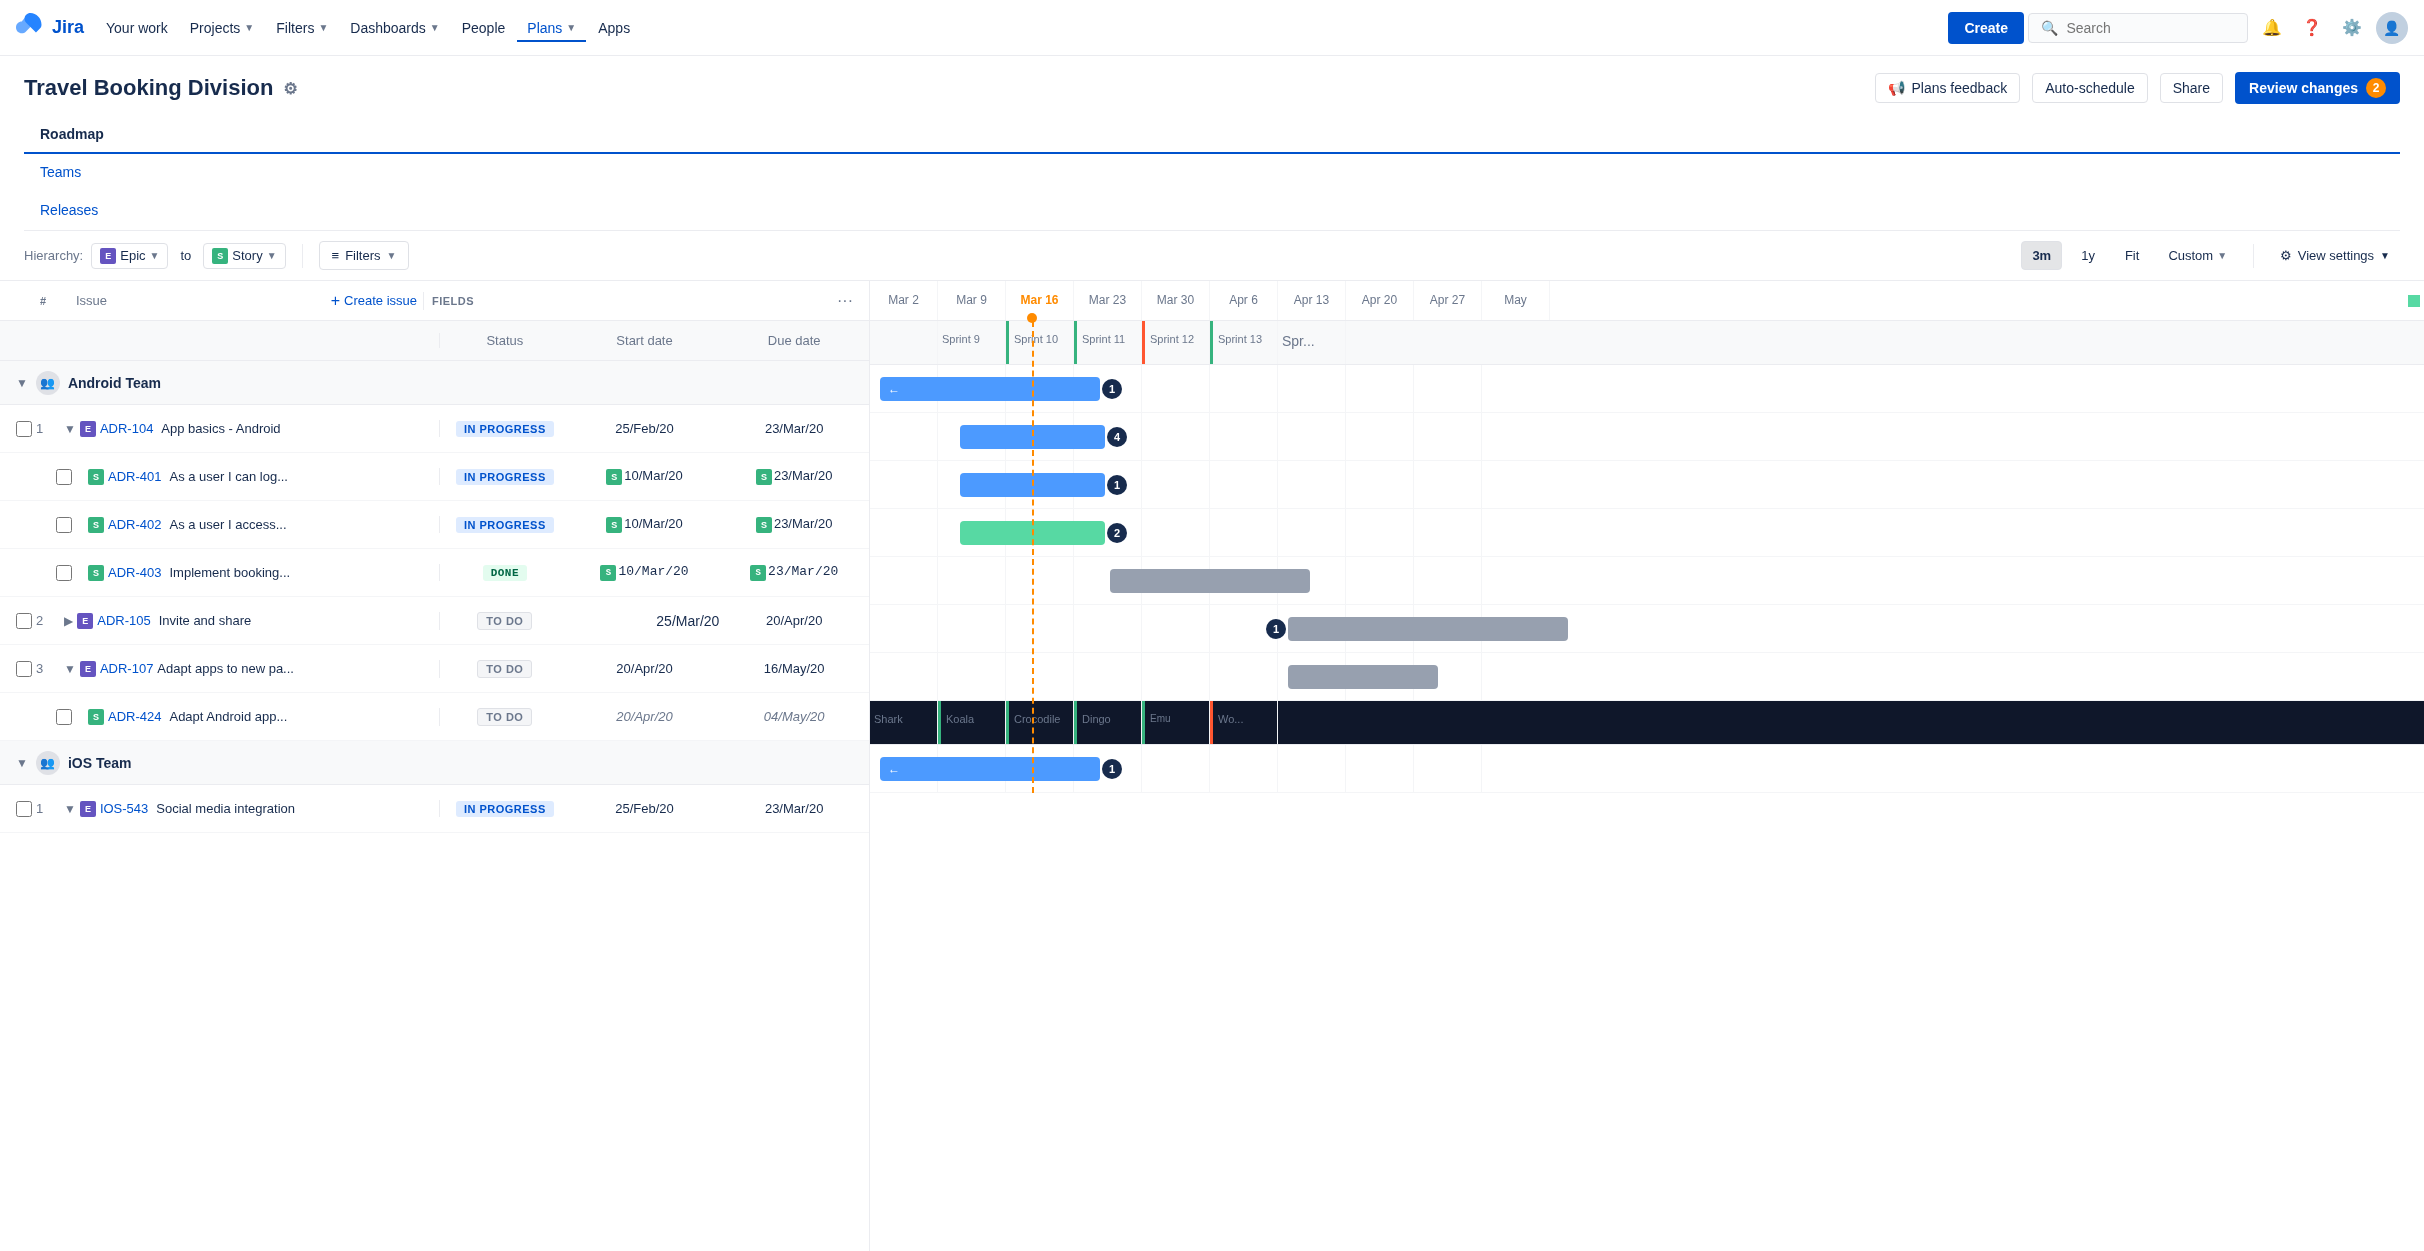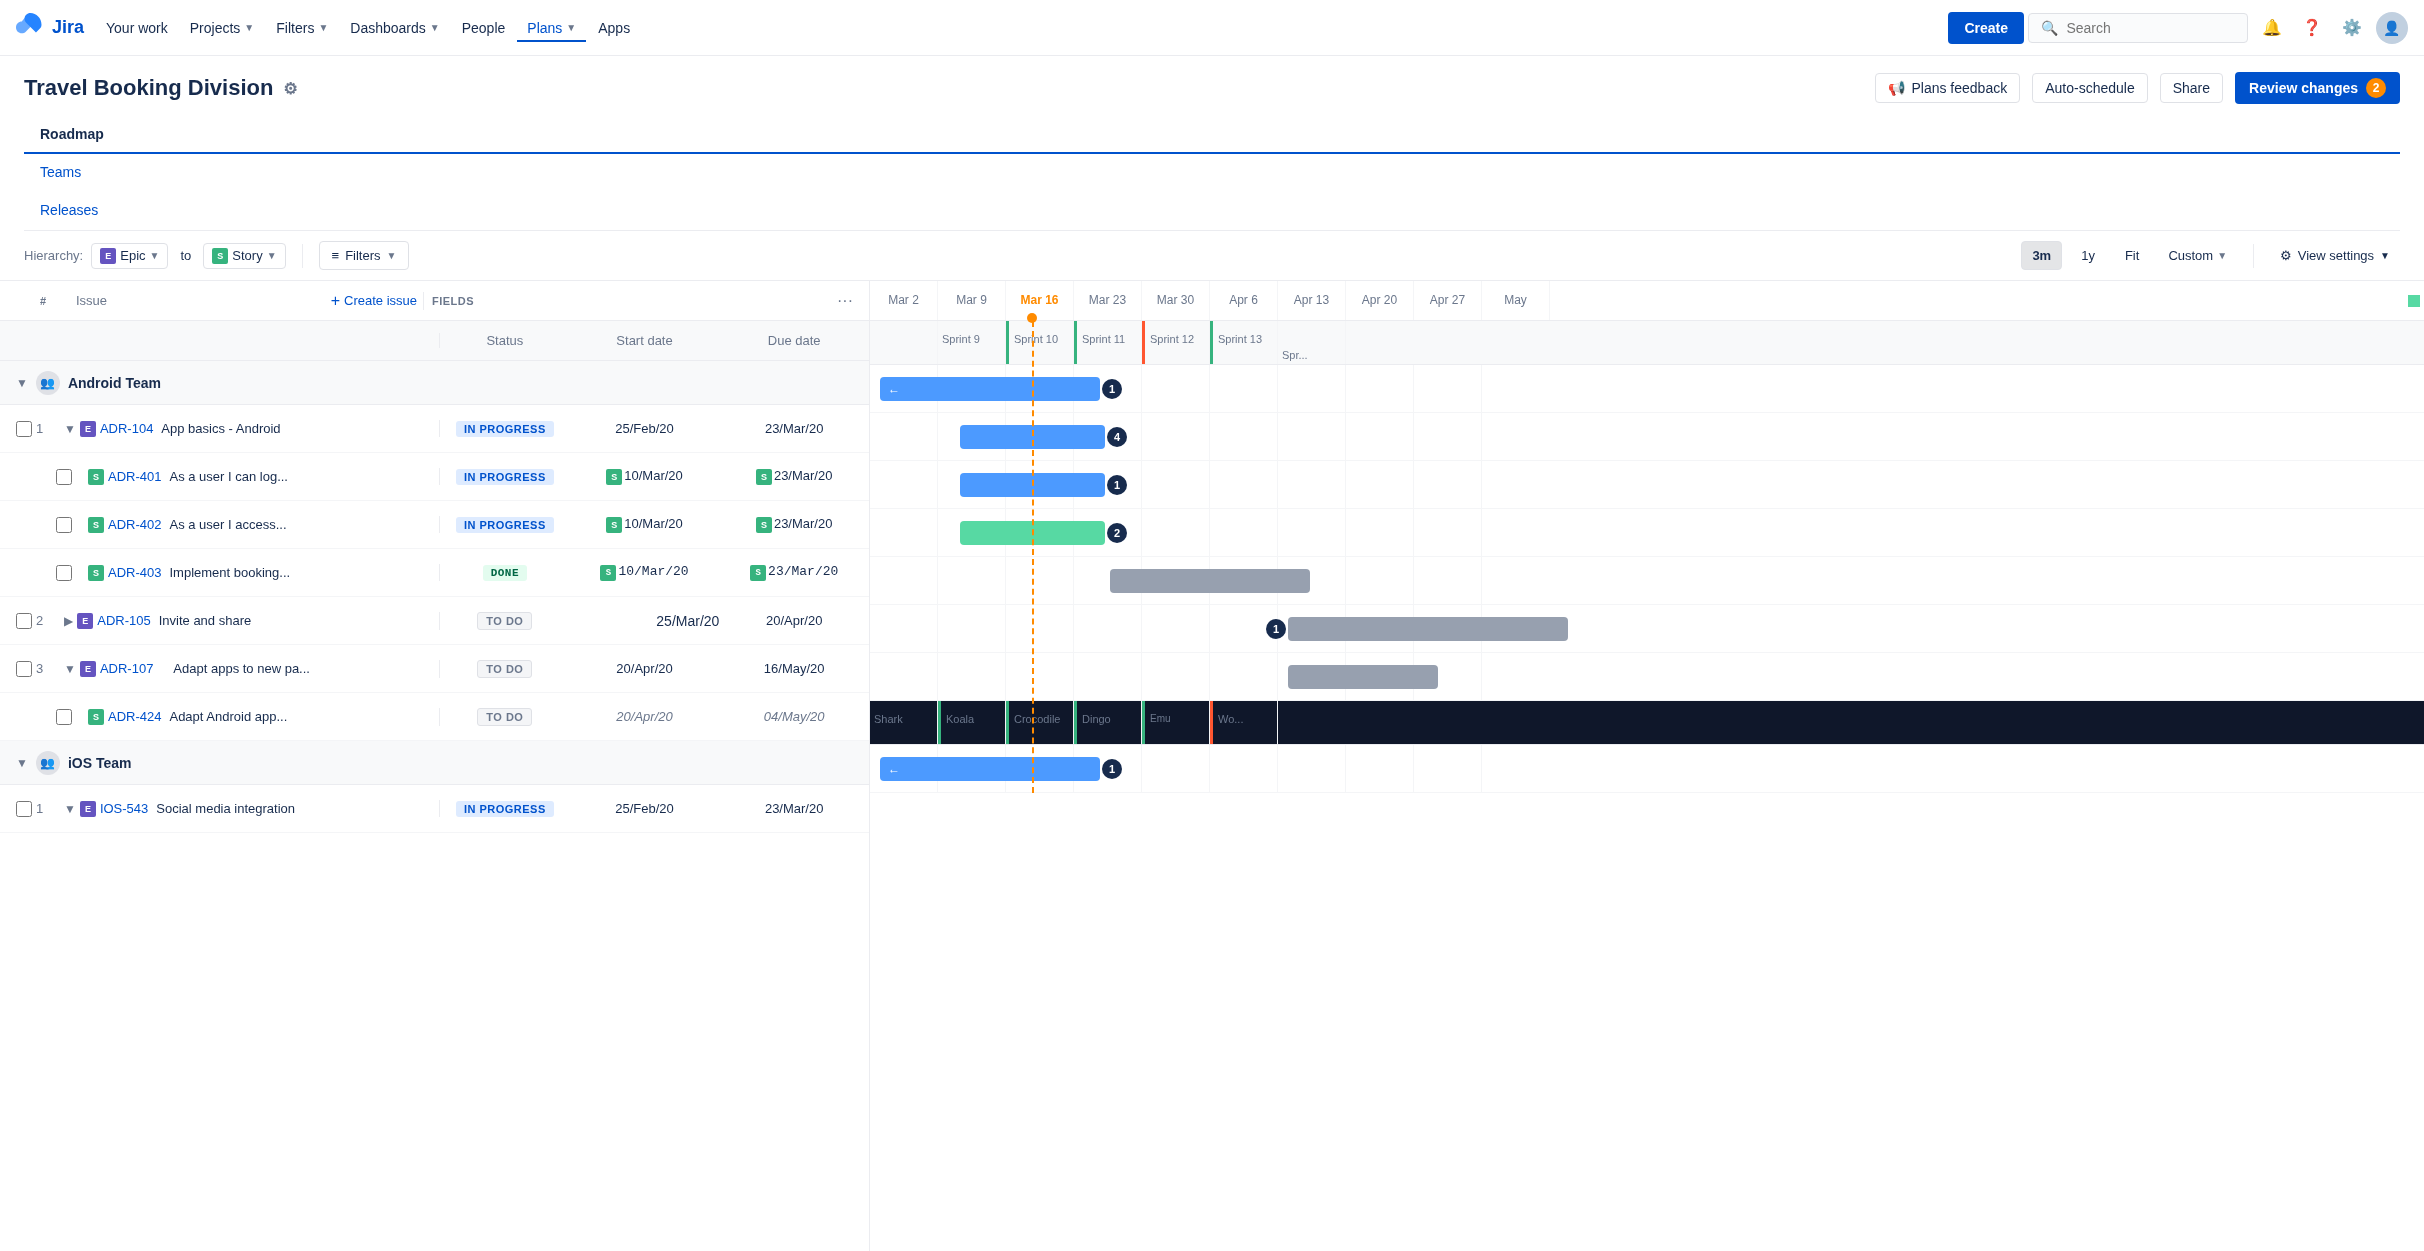--- a/index.html
+++ b/index.html
@@ -330,21 +330,21 @@
       </div>
     </div>
 
     <div class="row">
       <div class="row-left">
         <input type="checkbox" class="checkbox" style="">
         <span style="width:24px; font-size:13px; color:#6b778c;">3</span>
         <span class="chevron">▼</span>
         <span class="epic-icon">E</span>
         <a class="issue-link">ADR-107</a>
-        <span class="issue-title" style="margin-left:16px;">Adapt apps to new pa...</span>
+        <span class="issue-title" style="margin-left:0;">Adapt apps to new pa...</span>
       </div>
       <div class="row-fields" style="display:flex; align-items:center; width:430px; min-width:430px; border-left:1px solid #ebecf0;">
         <div style="width:130px; text-align:center;">
           <span class="status-badge status-todo">TO DO</span>
         </div>
         <div style="width:150px; text-align:center; font-size:13px;">20/Apr/20</div>
         <div style="width:150px; text-align:center; font-size:13px;">16/May/20</div>
       </div>
     </div>
 
@@ -431,21 +431,21 @@
           </div>
           <div style="min-width:68px; border-right:1px solid #f4f5f7; height:100%; position:relative;">
             <div style="position:absolute; top:0; left:0; bottom:0; width:3px; background:#ff5630;"></div>
             <span style="position:absolute; top:12px; left:8px; font-size:11px; color:#6b778c; white-space:nowrap;">Sprint 12</span>
           </div>
           <div style="min-width:68px; border-right:1px solid #f4f5f7; height:100%; position:relative;">
             <div style="position:absolute; top:0; left:0; bottom:0; width:3px; background:#36b37e;"></div>
             <span style="position:absolute; top:12px; left:8px; font-size:11px; color:#6b778c; white-space:nowrap;">Sprint 13</span>
           </div>
           <div style="min-width:68px; border-right:1px solid #f4f5f7; height:100%; position:relative;">
-            <span style="position:absolute; top:28px; left:4px; font-size:11px; color:#6b778c;">Spr...</span>
+            <span style="position:absolute; top:12px; left:4px; font-size:14px; color:#6b778c;">Spr...</span>
           </div>
         </div>
 
         <div style="height:48px; border-bottom:1px solid #f4f5f7; position:relative; display:flex; align-items:center;">
           <div style="display:flex; height:100%;">
             <div style="min-width:68px; border-right:1px solid #f4f5f7;"></div>
             <div style="min-width:68px; border-right:1px solid #f4f5f7;"></div>
             <div style="min-width:68px; border-right:1px solid #f4f5f7;"></div>
             <div style="min-width:68px; border-right:1px solid #f4f5f7;"></div>
             <div style="min-width:68px; border-right:1px solid #f4f5f7;"></div>

